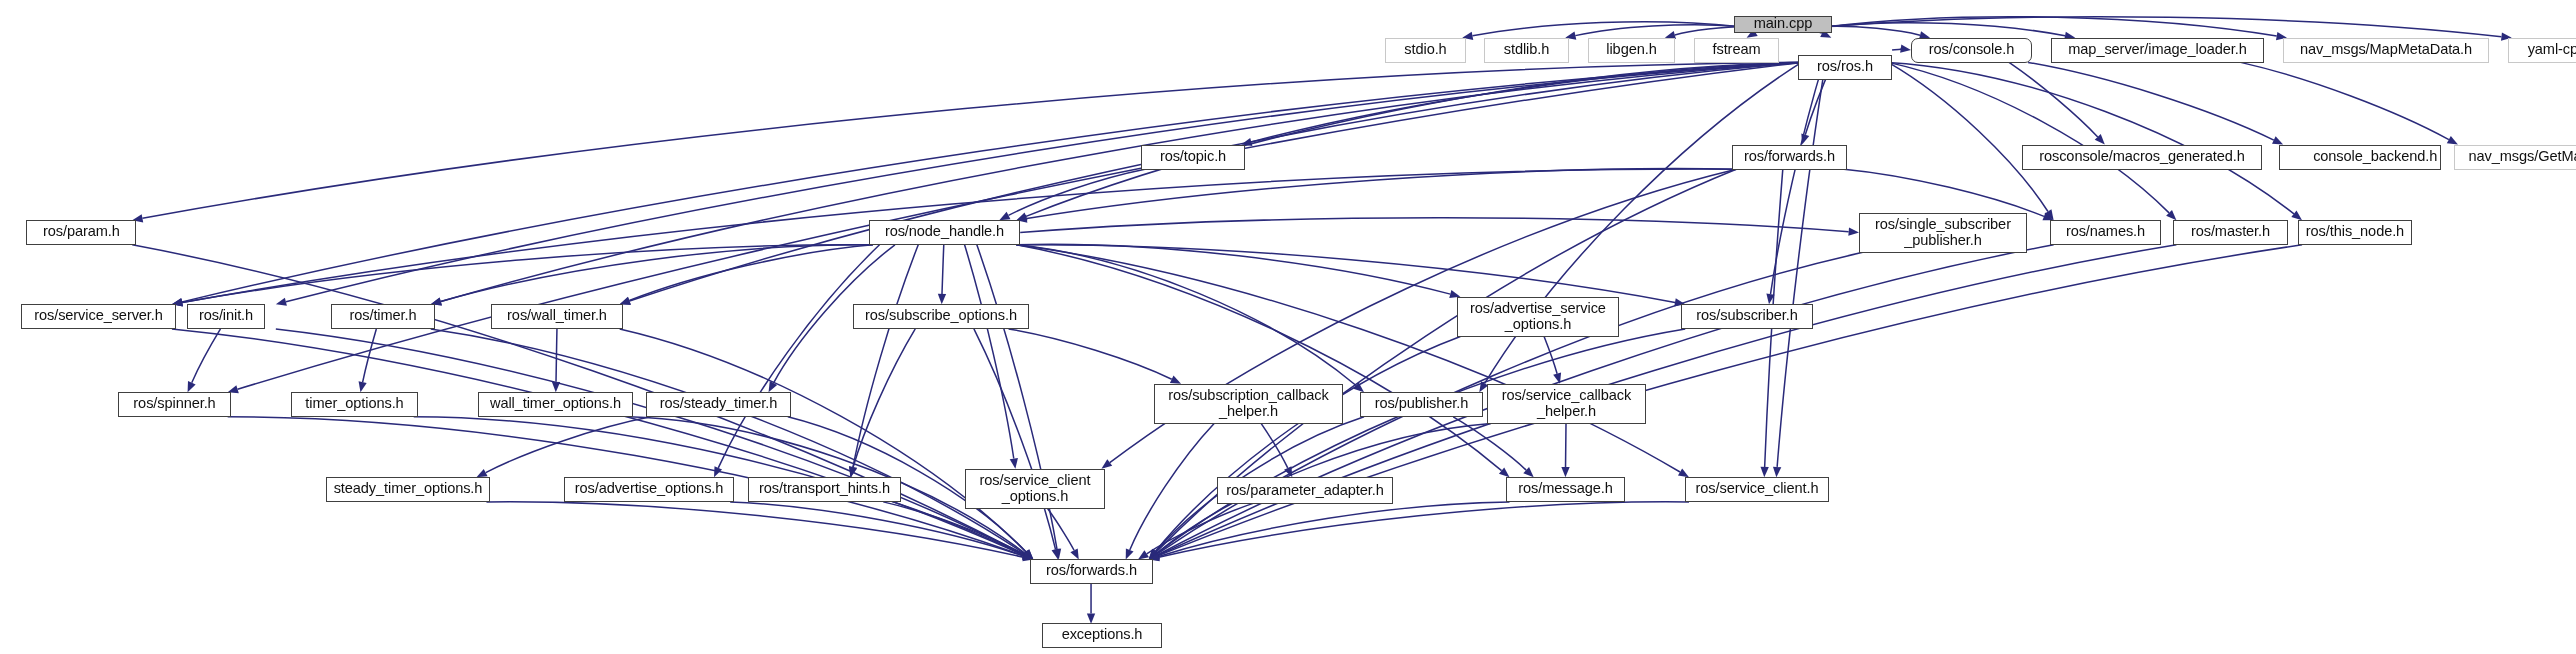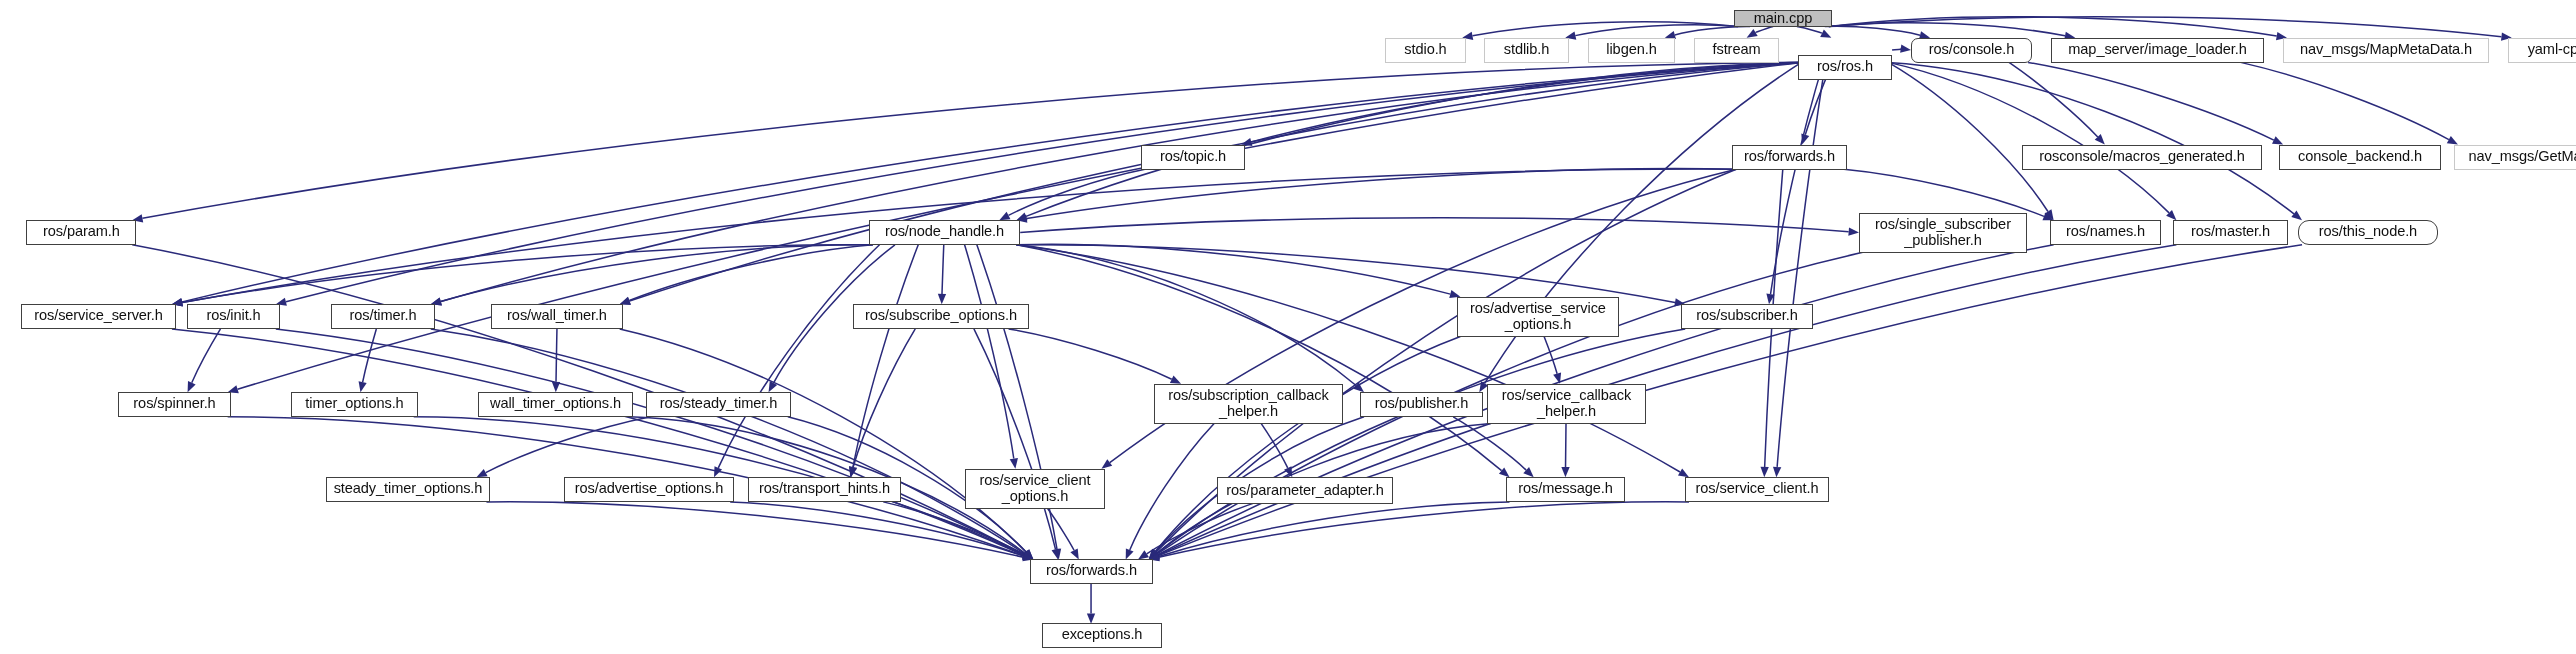--- a/index.html
+++ b/index.html
@@ -235,44 +235,44 @@
       <path class="edge-path" d="M438.0,441.0 C645.1,441.5 907.5,501.9 1084.1,587.2"></path>
       <polygon class="arrow-head" points="1094.0,592.0 1082.2,591.2 1086.0,583.3"></polygon>
       <path class="edge-path" d="M666.0,441.0 C808.6,445.9 979.8,506.3 1085.2,585.4"></path>
       <polygon class="arrow-head" points="1094.0,592.0 1082.6,588.9 1087.8,581.9"></polygon>
       <path class="edge-path" d="M241.0,441.0 C504.9,441.0 846.1,501.4 1083.7,588.2"></path>
       <polygon class="arrow-head" points="1094.0,592.0 1082.2,592.4 1085.2,584.1"></polygon>
       <path class="edge-path" d="M1155.0,618.0 C1155.0,630.6 1155.0,647.4 1155.0,649.0"></path>
       <polygon class="arrow-head" points="1155.0,660.0 1150.6,649.0 1159.4,649.0"></polygon>
     </svg>
   <div id="nodes-layer">
-      <div class="node-box root" style="left: 1734px; top: 10px; width: 98px; height: 17px;"><span class="node-label">main.cpp</span></div>
+      <div class="node-box root" style="left: 1734px; top: 16px; width: 98px; height: 17px; align-items: flex-end;"><span class="node-label">main.cpp</span></div>
       <div class="node-box " style="left: 1385px; top: 38px; width: 81px; height: 24.6px;"><span class="node-label">stdio.h</span></div>
       <div class="node-box " style="left: 1484px; top: 38px; width: 85px; height: 24.6px;"><span class="node-label">stdlib.h</span></div>
       <div class="node-box " style="left: 1588px; top: 38px; width: 87px; height: 24.6px;"><span class="node-label">libgen.h</span></div>
       <div class="node-box " style="left: 1694px; top: 38px; width: 85px; height: 24.6px;"><span class="node-label">fstream</span></div>
       <div class="node-box solid" style="left: 1798px; top: 38px; width: 94px; height: 24.6px; margin-top: 17px;"><span class="node-label">ros/ros.h</span></div>
       <div class="node-box solid" style="left: 1911px; top: 38px; width: 121px; height: 24.6px; border-radius: 7px;"><span class="node-label">ros/console.h</span></div>
       <div class="node-box solid" style="left: 2051px; top: 38px; width: 213px; height: 24.6px;"><span class="node-label">map_server/image_loader.h</span></div>
       <div class="node-box " style="left: 2283px; top: 38px; width: 206px; height: 24.6px;"><span class="node-label">nav_msgs/MapMetaData.h</span></div>
       <div class="node-box " style="left: 2508px; top: 38px; width: 144px; height: 24.6px;"><span class="node-label">yaml-cpp/yaml.h</span></div>
       <div class="node-box solid" style="left: 1141px; top: 145px; width: 104px; height: 24.6px;"><span class="node-label">ros/topic.h</span></div>
       <div class="node-box solid" style="left: 1732px; top: 145px; width: 115px; height: 24.6px;"><span class="node-label">ros/forwards.h</span></div>
       <div class="node-box solid" style="left: 2022px; top: 145px; width: 240px; height: 24.6px;"><span class="node-label">rosconsole/macros_generated.h</span></div>
-      <div class="node-box solid" style="left: 2279px; top: 145px; width: 162px; height: 24.6px;"><span class="node-label">console_backend.h</span></div>
+      <div class="node-box solid" style="left: 2279px; top: 145px; width: 162px; height: 24.6px; justify-content: flex-end;"><span class="node-label">console_backend.h</span></div>
       <div class="node-box " style="left: 2454px; top: 145px; width: 162px; height: 24.6px;"><span class="node-label">nav_msgs/GetMap.h</span></div>
       <div class="node-box solid" style="left: 26.4px; top: 220px; width: 110px; height: 24.6px;"><span class="node-label">ros/param.h</span></div>
       <div class="node-box solid" style="left: 869px; top: 220px; width: 151px; height: 24.6px;"><span class="node-label">ros/node_handle.h</span></div>
       <div class="node-box solid" style="left: 1859px; top: 213px; width: 168px; height: 40px;"><span class="node-label">ros/single_subscriber
 _publisher.h</span></div>
       <div class="node-box solid" style="left: 2050px; top: 220px; width: 111px; height: 24.6px;"><span class="node-label">ros/names.h</span></div>
       <div class="node-box solid" style="left: 2173px; top: 220px; width: 115px; height: 24.6px;"><span class="node-label">ros/master.h</span></div>
-      <div class="node-box solid" style="left: 2298px; top: 220px; width: 140px; height: 24.6px; border-radius: 11px;"><span class="node-label">ros/this_node.h</span></div>
+      <div class="node-box solid" style="left: 2298px; top: 220px; width: 114px; height: 24.6px;"><span class="node-label">ros/this_node.h</span></div>
       <div class="node-box solid" style="left: 21px; top: 304px; width: 155px; height: 24.6px;"><span class="node-label">ros/service_server.h</span></div>
-      <div class="node-box solid" style="left: 187px; top: 304px; width: 93px; height: 24.6px;"><span class="node-label">ros/init.h</span></div>
+      <div class="node-box solid" style="left: 187px; top: 304px; width: 78px; height: 24.6px;"><span class="node-label">ros/init.h</span></div>
       <div class="node-box solid" style="left: 331px; top: 304px; width: 104px; height: 24.6px;"><span class="node-label">ros/timer.h</span></div>
       <div class="node-box solid" style="left: 491px; top: 304px; width: 132px; height: 24.6px; text-align: center;"><span class="node-label">ros/wall_timer.h</span></div>
       <div class="node-box solid" style="left: 853px; top: 304px; width: 176px; height: 24.6px;"><span class="node-label">ros/subscribe_options.h</span></div>
       <div class="node-box solid" style="left: 1457px; top: 297px; width: 162px; height: 40px;"><span class="node-label">ros/advertise_service
 _options.h</span></div>
       <div class="node-box solid" style="left: 1681px; top: 304px; width: 132px; height: 24.6px;"><span class="node-label">ros/subscriber.h</span></div>
       <div class="node-box solid" style="left: 118px; top: 392px; width: 113px; height: 24.6px;"><span class="node-label">ros/spinner.h</span></div>
       <div class="node-box solid" style="left: 291px; top: 392px; width: 127px; height: 24.6px;"><span class="node-label">timer_options.h</span></div>
       <div class="node-box solid" style="left: 478px; top: 392px; width: 155px; height: 24.6px;"><span class="node-label">wall_timer_options.h</span></div>
       <div class="node-box solid" style="left: 646px; top: 392px; width: 145px; height: 24.6px;"><span class="node-label">ros/steady_timer.h</span></div>

